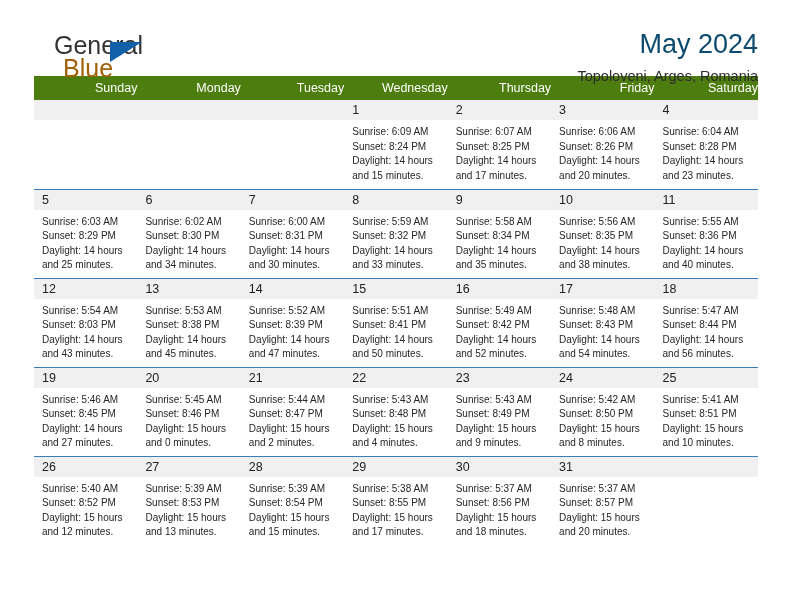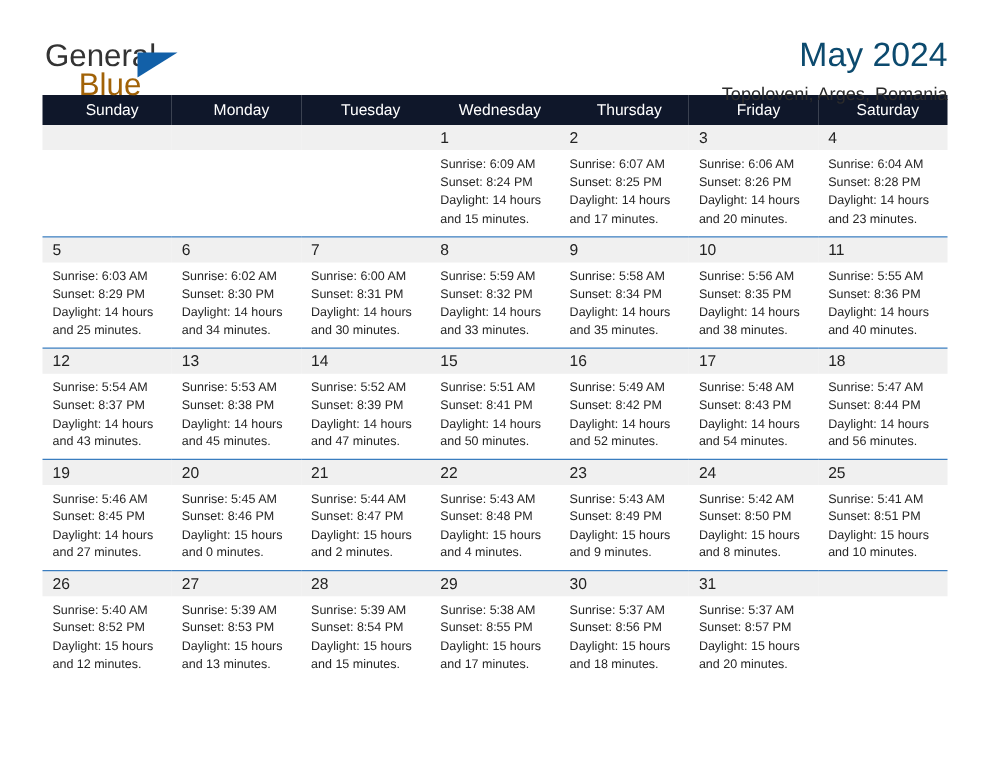--- a/index.html
+++ b/index.html
@@ -32,21 +32,21 @@
   }
   .logo {
     position: relative;
     width: 170px;
     height: 56px;
     line-height: 1;
     user-select: none;
   }
   .logo-general {
     position: absolute;
-    left: 2px;
+    left: 20px;
     top: 3px;
     font-size: 25px;
     color: #333333;
     letter-spacing: 0px;
     font-family: "Liberation Sans", sans-serif;
   }
   .logo-blue {
     position: absolute;
     left: 29px;
     top: 26px;
@@ -84,25 +84,25 @@
   
   .cal-wrap {
     padding: 0 34px;
   }
   table.calendar {
     width: 724px;
     border-collapse: collapse;
     table-layout: fixed;
   }
   table.calendar th {
-    background: #0f172a;
+    background: #4d7c0f;
     color: #ffffff;
     font-weight: normal;
     font-size: 12.5px;
-    text-align: center;
+    text-align: right;
     padding: 5px 0 5px 8px;
     height: 22px;
     border: none;
   }
   table.calendar td {
     vertical-align: top;
     padding: 0;
     border: none;
     border-top: 1px solid #3a7dbf;
     width: 103.4px;
@@ -325,21 +325,21 @@
                 </div>
               </div>
             </td>
           </tr>
           <tr class="week">
             <td>
               <div class="cell-inner">
                 <div class="daynum">12</div>
                 <div class="details">
                   <div>Sunrise: 5:54 AM</div>
-                  <div>Sunset: 8:37 PM</div>
+                  <div>Sunset: 8:03 PM</div>
                   <div>Daylight: 14 hours</div>
                   <div>and 43 minutes.</div>
                 </div>
               </div>
             </td>
             <td>
               <div class="cell-inner">
                 <div class="daynum">13</div>
                 <div class="details">
                   <div>Sunrise: 5:53 AM</div>

